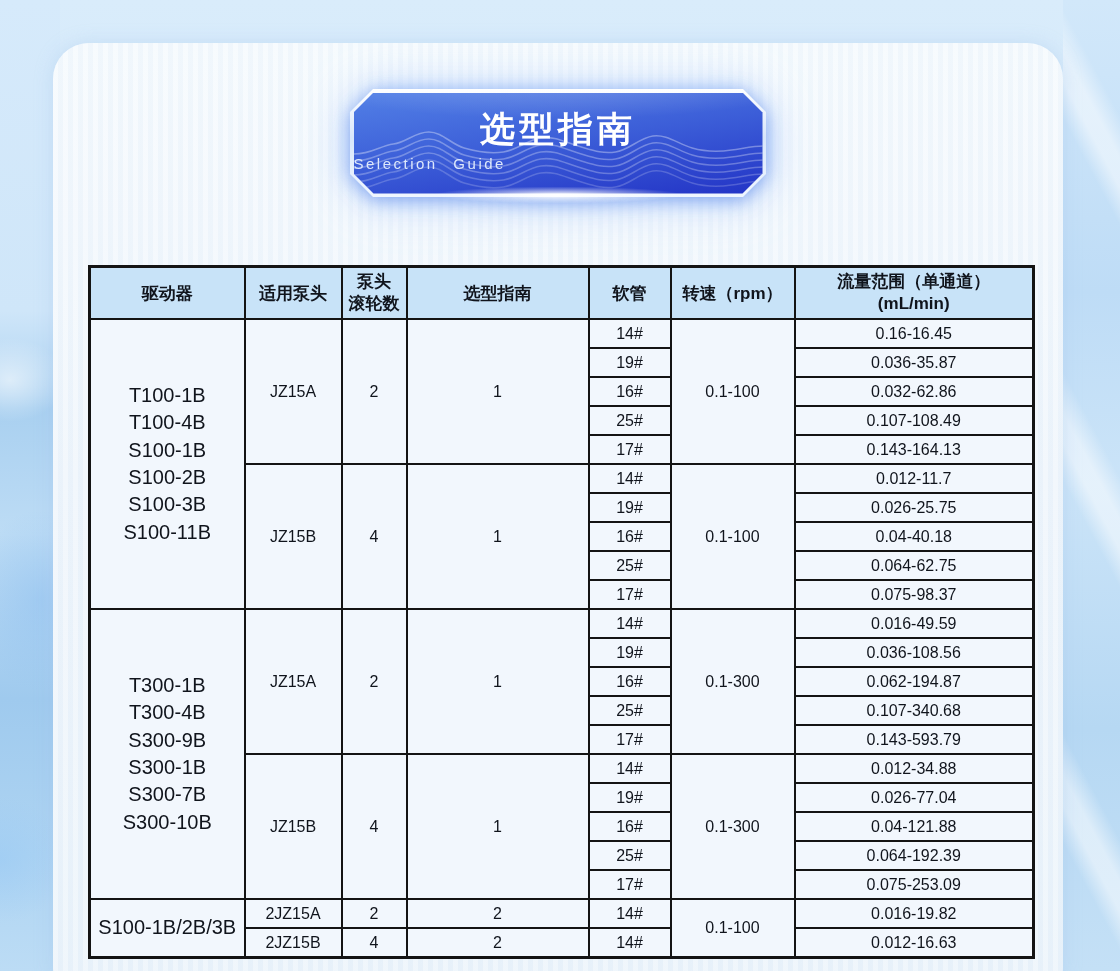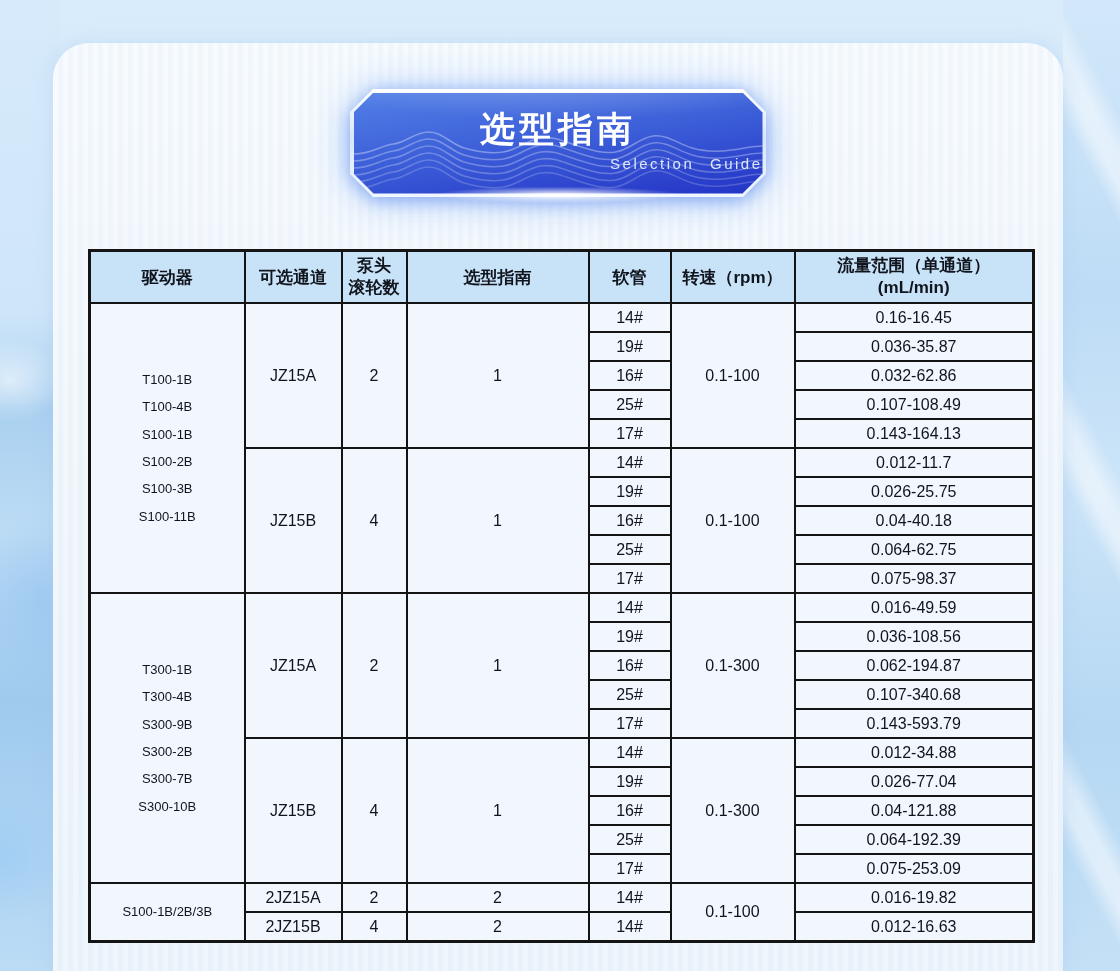--- a/index.html
+++ b/index.html
@@ -61,47 +61,47 @@
   .oct-inner::before{
     content:"";position:absolute;inset:0;
     background:radial-gradient(120% 85% at 50% -25%,rgba(255,255,255,.28),rgba(255,255,255,0) 60%);
   }
   .waves{position:absolute;left:0;bottom:0;width:100%;height:70px;opacity:.38;}
   .banner-title{
     position:relative;z-index:2;text-align:center;margin-top:13px;
     font-size:35px;font-weight:bold;color:#ffffff;letter-spacing:4px;
   }
   .banner-subtitle{
-    position:relative;z-index:2;text-align:right;margin-top:2px;
+    position:relative;z-index:2;text-align:left;margin-top:2px;
     font-size:15px;color:#dde8fb;letter-spacing:2.5px;word-spacing:9px;
   }
   .flare{
     position:absolute;left:50%;bottom:-12px;transform:translateX(-50%);
     width:360px;height:28px;z-index:3;
     background:radial-gradient(ellipse 48% 42% at 50% 50%,rgba(255,255,255,1) 0%,rgba(255,255,255,.45) 38%,rgba(255,255,255,0) 72%);
   }
   
   .spec-table{
-    position:absolute;left:35px;top:206px;width:944px;
+    position:absolute;left:35px;top:222px;width:944px;
     border-collapse:collapse;table-layout:fixed;
     border:3px solid #141414;
     padding-left:45px;
   }
   .spec-table th,.spec-table td{
     border:2px solid #141414;text-align:center;vertical-align:middle;
     padding:0;color:#10141c;overflow:hidden;
   }
   .spec-table thead th{
     height:50px;background:#c8e3f8;font-size:17px;font-weight:bold;
   }
   .spec-table tbody td{
     height:27px;background:#f2f7fd;font-size:16px;
   }
   .two-line div{line-height:22px;}
-  .driver-cell div{line-height:27.4px;font-size:13px;}
+  .driver-cell div{line-height:27.4px;font-size:20px;}
 </style>
 </head>
 <body>
 
 <div class="bg-left"></div>
 <div class="bg-right"></div>
 
 <div class="card">
 
   <div class="banner-wrap">
@@ -130,21 +130,21 @@
         <col style="width:97px">
         <col style="width:65px">
       <col style="width:182px">
         <col style="width:82px">
         <col style="width:124px">
       <col style="width:239px">
     </colgroup>
     <thead>
       <tr>
         <th>驱动器</th>
-        <th>可选通道</th>
+        <th>适用泵头</th>
         <th class="two-line">
           <div>泵头</div>
           <div>滚轮数</div>
         </th>
         <th>选型指南</th>
         <th>软管</th>
         <th>转速（rpm）</th>
         <th class="two-line">
           <div>流量范围（单通道）</div>
           <div>(mL/min)</div>
@@ -208,21 +208,21 @@
       <tr>
         <td>17#</td>
         <td>0.075-98.37</td>
       </tr>
 
       <tr>
         <td class="driver-cell" rowspan="10">
           <div>T300-1B</div>
           <div>T300-4B</div>
           <div>S300-9B</div>
-          <div>S300-2B</div>
+          <div>S300-1B</div>
           <div>S300-7B</div>
           <div>S300-10B</div>
         </td>
         <td rowspan="5">JZ15A</td>
         <td rowspan="5">2</td>
         <td rowspan="5">1</td>
         <td>14#</td>
         <td rowspan="5">0.1-300</td>
         <td>0.016-49.59</td>
       </tr>

